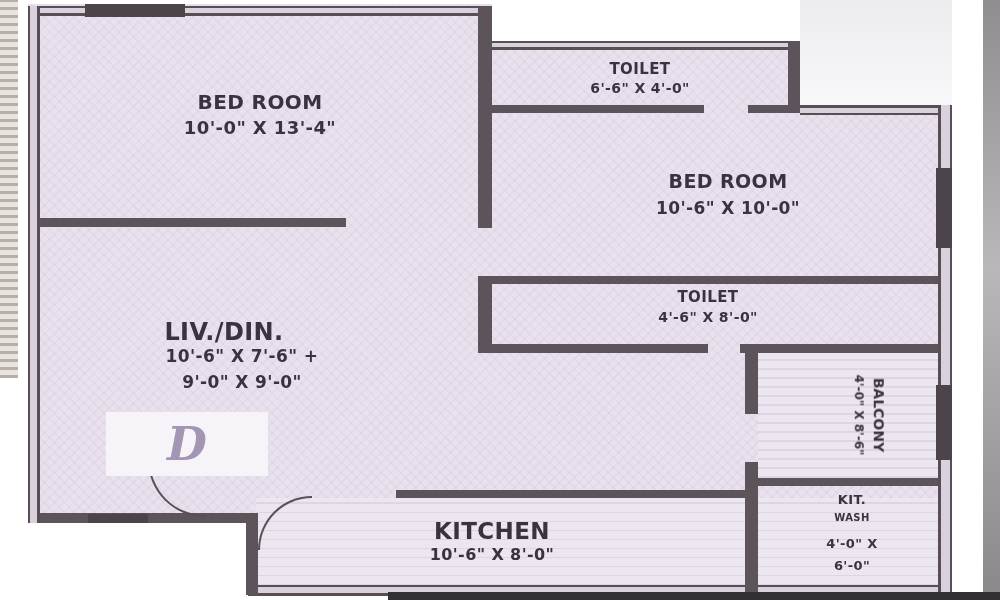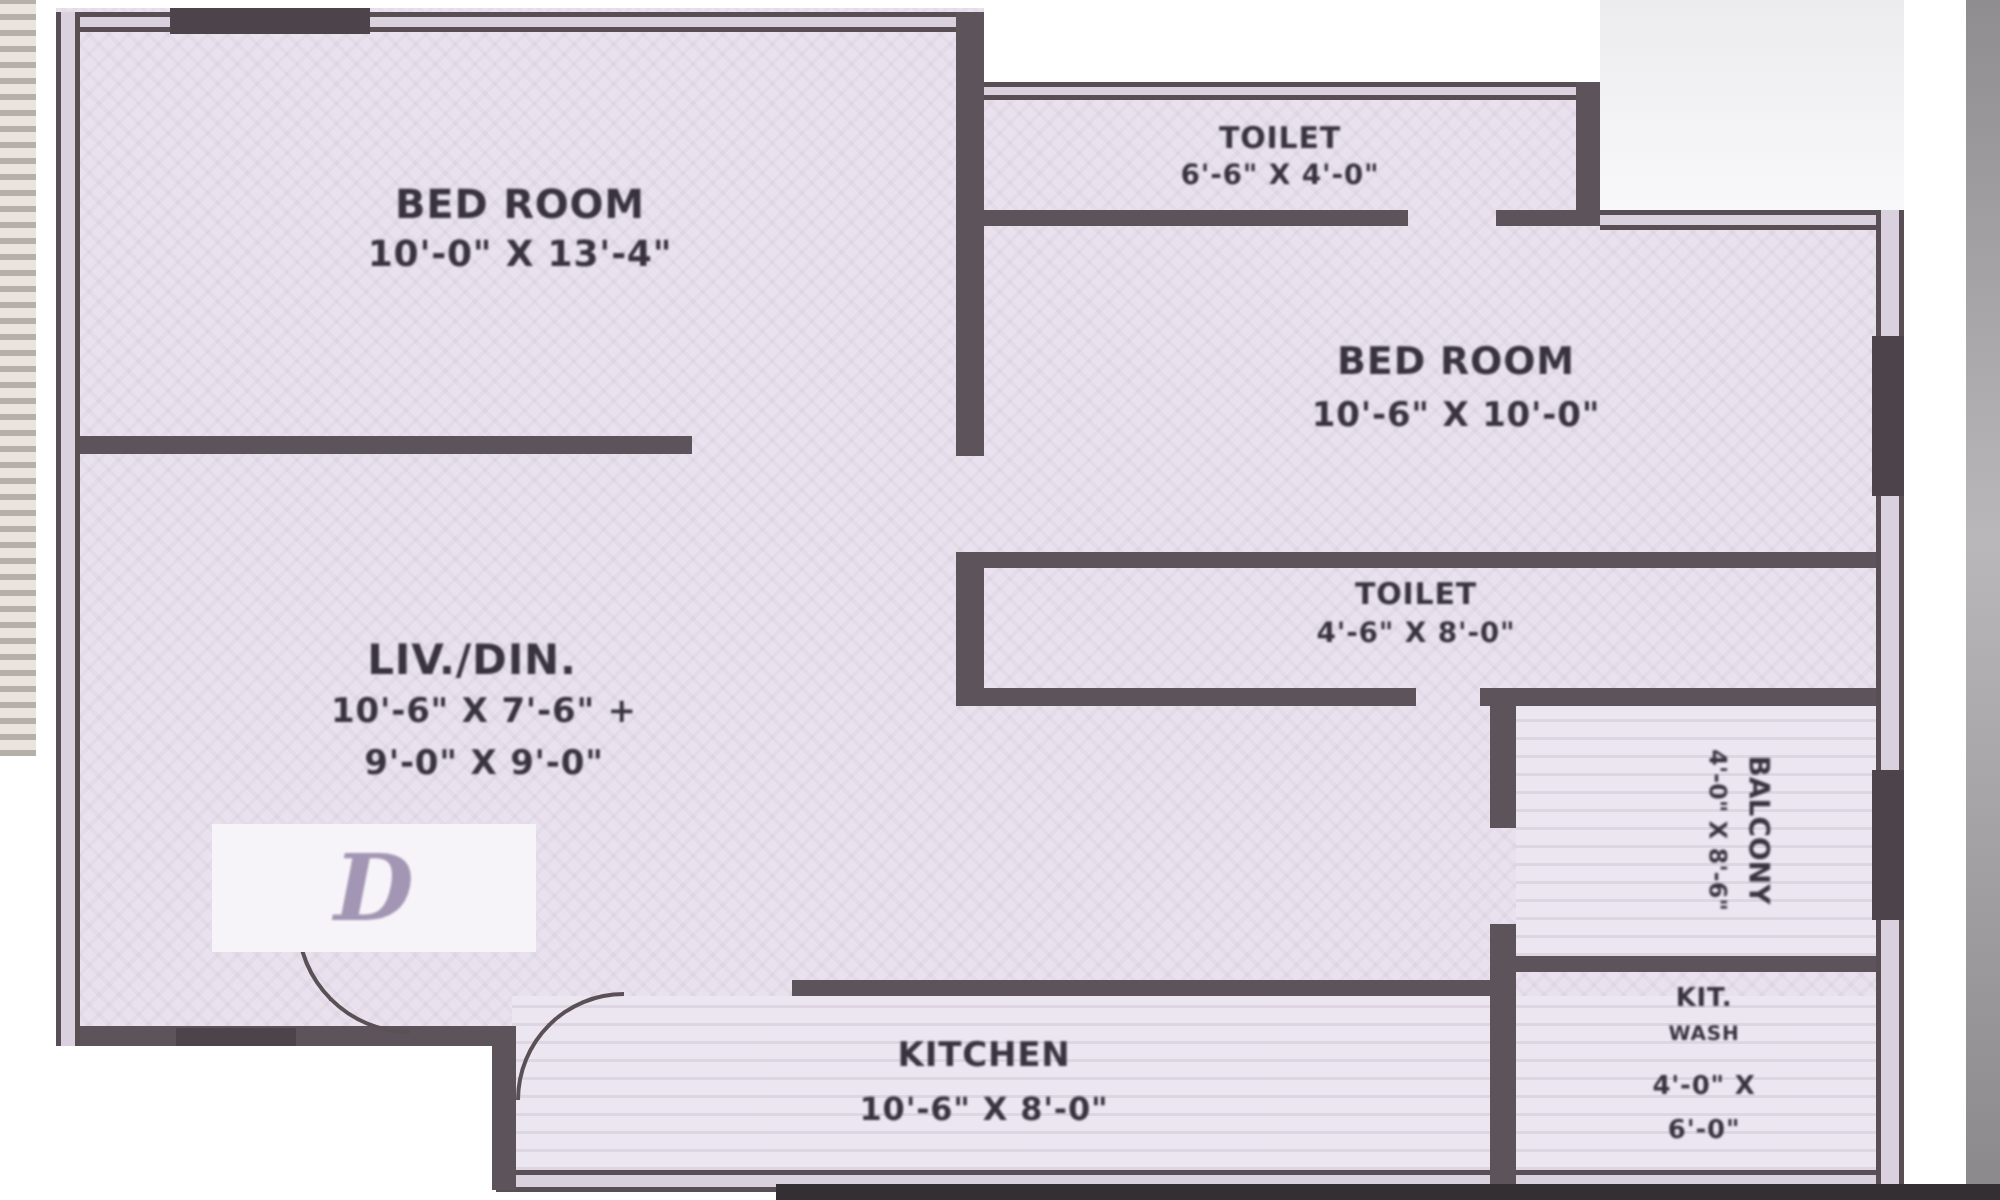--- a/index.html
+++ b/index.html
@@ -93,29 +93,29 @@
 
     <div class="lbl" style="left:640px;top:60px;font-size:15px;">TOILET</div>
     <div class="lbl" style="left:640px;top:80px;font-size:14px;">6'-6" X 4'-0"</div>
 
     <div class="lbl" style="left:728px;top:170px;font-size:19px;">BED ROOM</div>
     <div class="lbl" style="left:728px;top:198px;font-size:17px;">10'-6" X 10'-0"</div>
 
     <div class="lbl" style="left:708px;top:288px;font-size:15px;">TOILET</div>
     <div class="lbl" style="left:708px;top:309px;font-size:14px;">4'-6" X 8'-0"</div>
 
-    <div class="lbl" style="left:236px;top:318px;font-size:21px;">LIV./DIN.</div>
+    <div class="lbl" style="left:224px;top:318px;font-size:24px;">LIV./DIN.</div>
     <div class="lbl" style="left:242px;top:346px;font-size:17px;">10'-6" X 7'-6" +</div>
     <div class="lbl" style="left:242px;top:372px;font-size:17px;">9'-0" X 9'-0"</div>
 
     <div class="abs dbox" style="left:106px;top:412px;width:162px;height:64px;">
       <span class="dletter">D</span>
     </div>
 
-    <div class="lbl" style="left:492px;top:518px;font-size:17px;">KITCHEN</div>
+    <div class="lbl" style="left:492px;top:518px;font-size:23px;">KITCHEN</div>
     <div class="lbl" style="left:492px;top:545px;font-size:16px;">10'-6" X 8'-0"</div>
 
     <div class="abs" style="left:800px;top:352px;width:138px;height:126px;">
       <div class="rot" style="font-size:14px;line-height:1.6;">
         <div>BALCONY</div>
         <div style="font-size:12px;">4'-0" X 8'-6"</div>
       </div>
     </div>
 
     <div class="lbl" style="left:852px;top:492px;font-size:13px;">KIT.</div>

